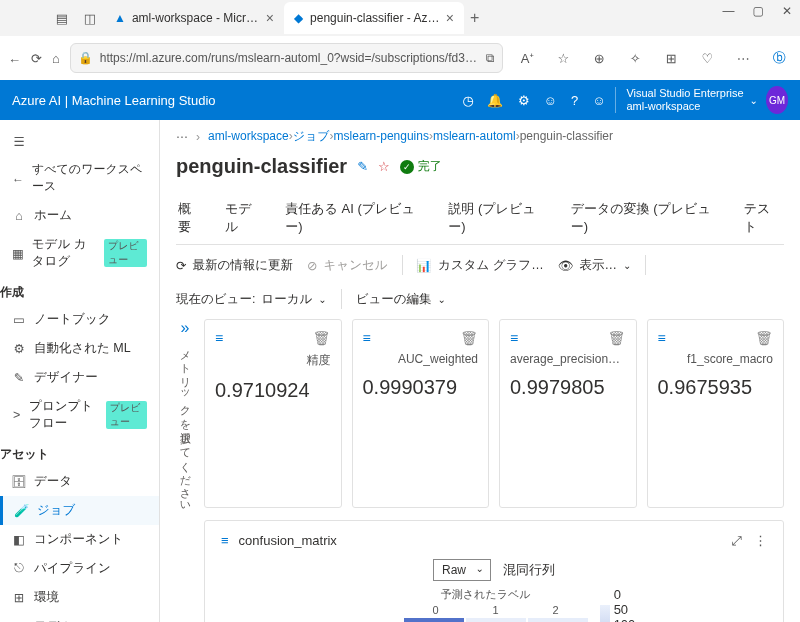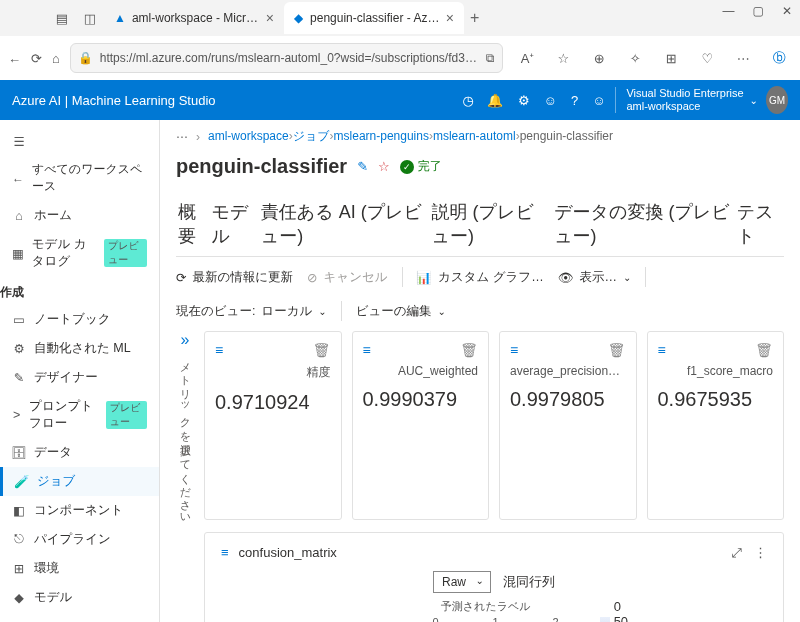--- a/index.html
+++ b/index.html
@@ -14,39 +14,39 @@
 .tab-add { margin-left: 6px; color: #666; font-size: 16px; }
 .addr-row { display: flex; align-items: center; height: 44px; padding: 0 8px; gap: 10px; background:#fff; }
 .addr-btn { width: 28px; height: 28px; display:flex; align-items:center; justify-content:center; color:#555; }
 .addr-bar { flex:1; display:flex; align-items:center; gap:6px; background:#f5f5f5; border:1px solid #ddd; border-radius:6px; height:30px; padding:0 8px; font-size:12px; color:#555; }
 .addr-url { white-space:nowrap; overflow:hidden; text-overflow:ellipsis; max-width:380px; }
 .addr-icons { display:flex; gap:8px; align-items:center; }
 .az-header { height: 40px; background:#0078d4; color:#fff; display:flex; align-items:center; padding:0 12px; font-size:13px; }
 .az-header-title { flex:1; }
 .az-header-icons { display:flex; align-items:center; gap:14px; }
 .az-header-sub { display:flex; flex-direction:column; font-size:11px; line-height:1.2; margin-left:10px; padding-left:10px; border-left:1px solid rgba(255,255,255,.4); }
-.az-avatar { width:22px; height:28px; border-radius:50%; background:#737373; color:#fff; display:flex; align-items:center; justify-content:center; font-size:10px; margin-left:8px;}
+.az-avatar { width:22px; height:28px; border-radius:50%; background:#6d28d9; color:#fff; display:flex; align-items:center; justify-content:center; font-size:10px; margin-left:8px;}
 .app { display:flex; height: calc(622px - 80px - 40px); }
 .sidebar { width:160px; border-right:1px solid #e1e1e1; padding:8px 0; overflow-y:auto; font-size:12.5px; position:relative; }
 .sidebar::-webkit-scrollbar{width:6px;}
 .side-row { display:flex; align-items:center; gap:8px; padding:6px 12px; cursor:pointer; }
 .side-row.back { font-size:12px; }
 .side-section { padding:8px 0 4px; font-size:12px; font-weight:600; color:#323130; }
 .side-row.active { border-left:3px solid #0078d4; background:#f3f9fd; color:#0078d4; }
 .side-icon { width:14px; display:inline-flex; justify-content:center; color:#555; }
 .badge { background:#5eead4; color:#555; font-size:10px; padding:0 4px; border-radius:2px; }
 .main { flex:1; overflow:auto; padding:8px 16px 16px 16px; }
 .breadcrumb { display:flex; align-items:center; gap:8px; font-size:12px; color:#666; flex-wrap:wrap; }
 .breadcrumb a { color:#0078d4; text-decoration:none; }
 .breadcrumb .sep { color:#999; }
 .page-title-row { display:flex; align-items:center; gap:10px; margin:10px 0 14px; }
 .page-title { font-size:20px; font-weight:600; }
 .status-done { display:flex; align-items:center; gap:4px; color:#107c10; font-size:12px; }
 .status-done .circle { width:14px;height:14px;border-radius:50%;background:#107c10;color:#fff;display:flex;align-items:center;justify-content:center;font-size:9px;}
-.tabs-nav { display:flex; border-bottom:1px solid #e1e1e1; font-size:18px; }
+.tabs-nav { display:flex; gap:18px; border-bottom:1px solid #e1e1e1; font-size:13px; }
 .tabs-nav div { padding:8px 2px; cursor:pointer; }
 .tabs-nav .active { border-bottom:2px solid #0078d4; color:#323130; font-weight:600; }
 .toolbar { display:flex; align-items:center; gap:14px; padding:10px 0; font-size:12.5px; flex-wrap:wrap; }
 .toolbar .sep { width:1px; height:20px; background:#ddd; }
 .tool { display:flex; align-items:center; gap:6px; cursor:pointer; }
 .tool.disabled { color:#a19f9d; }
 .chev { font-size:10px; }
 .content-row { display:flex; gap:10px; }
 .expand-col { width:18px; display:flex; flex-direction:column; align-items:center; gap:6px; font-size:12px; color:#605e5c; }
 .vtext { writing-mode:vertical-rl; font-size:11px; letter-spacing:1px; }
@@ -173,20 +173,21 @@
         </div>
         <div class="side-row">
           <span class="side-icon">✎</span>
           <span>デザイナー</span>
         </div>
         <div class="side-row">
           <span class="side-icon">&gt;</span>
           <span>プロンプト フロー</span>
           <span class="badge">プレビュー</span>
         </div>
+        <div class="side-section">アセット</div>
         <div class="side-row">
           <span class="side-icon">🗄</span>
           <span>データ</span>
         </div>
         <div class="side-row active">
           <span class="side-icon">🧪</span>
           <span>ジョブ</span>
         </div>
         <div class="side-row">
           <span class="side-icon">◧</span>

